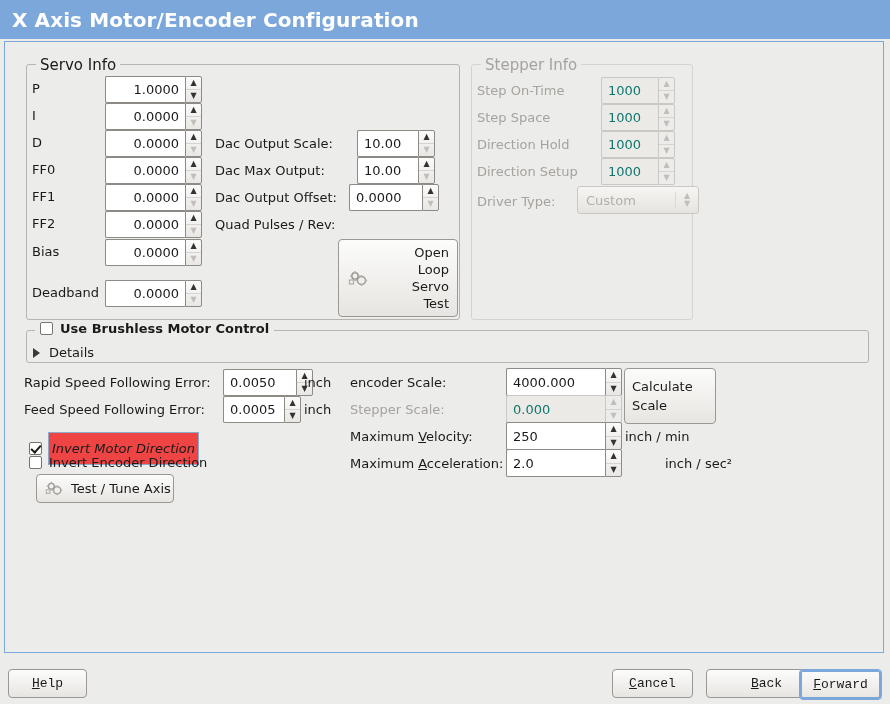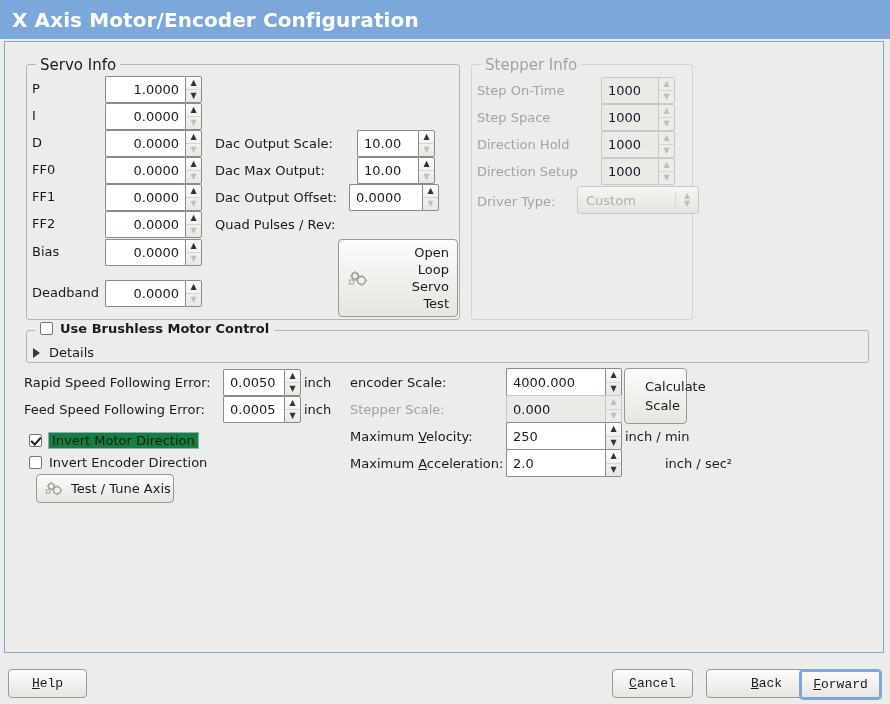--- a/index.html
+++ b/index.html
@@ -48,21 +48,21 @@
   .spin .btns{
     width:17px;background:linear-gradient(#fbfbfa,#e9e7e4);
     border:1px solid #8e8b86;border-radius:0 2px 2px 0;
     box-sizing:border-box;display:flex;flex-direction:column;
   }
   .spin .btns i{
     flex:1;display:flex;align-items:center;justify-content:center;
     font-style:normal;font-size:8px;line-height:1;color:#333;
   }
   .spin .btns i.d{border-top:1px solid #d7d4d0;}
-  .spin.disabled .ent{background:#eceae7;border-color:#cbc8c4;color:#0f172a;}
+  .spin.disabled .ent{background:#eceae7;border-color:#cbc8c4;color:#0f766e;}
   .spin.disabled .btns{border-color:#cbc8c4;background:#ececea;}
   .spin.disabled .btns i{color:#c2bfba;}
   .spin.halfdis .btns i{color:#c2bfba;}
   .spin.halfdis .btns i.u{color:#333;}
   
   .combo{
     position:absolute;height:28px;box-sizing:border-box;
     background:linear-gradient(#f6f5f3,#e6e4e0);
     border:1px solid #cbc8c4;border-radius:3px;
     display:flex;align-items:center;
@@ -87,21 +87,21 @@
   .cbox{
     width:13px;height:13px;background:#ffffff;border:1px solid #767370;
     border-radius:2px;box-sizing:border-box;position:relative;flex:none;
   }
   .cbox.on::after{
     content:"";position:absolute;left:3px;top:0px;width:4px;height:8px;
     border:solid #1a1a1a;border-width:0 2px 2px 0;transform:rotate(42deg);
   }
   .cbrow .cl{margin-left:7px;font-size:13px;}
   .cbrow .cl.bold{font-weight:bold;}
-  .cbrow .cl.sel{background:#15803d;border:1px solid #8fa9c9;padding:0 3px;margin-left:6px;}
+  .cbrow .cl.sel{background:#ef4444;border:1px solid #8fa9c9;padding:8px 3px;margin-left:6px;font-style:italic;}
   
   .exp{position:absolute;display:flex;align-items:center;}
   .exp .tri{
     width:0;height:0;border-left:7px solid #3a3a3a;
     border-top:5px solid transparent;border-bottom:5px solid transparent;
     margin-right:9px;
   }
   
   .gears{display:inline-block;width:22px;height:20px;flex:none;}
   
@@ -293,21 +293,21 @@
   <div class="cbrow" style="left:30px;top:279px;background:#ececea;padding:0 5px;">
     <span class="cbox"></span>
     <span class="cl bold">Use Brushless Motor Control</span>
   </div>
   <div class="exp" style="left:28px;top:303px;">
     <span class="tri"></span>
     <span>Details</span>
   </div>
 
   <div class="lbl" style="left:19px;top:333px;">Rapid Speed Following Error:</div>
-  <div class="spin left" style="left:218px;top:327px;width:78px;">
+  <div class="spin left" style="left:218px;top:327px;width:90px;">
     <div class="ent">0.0050</div>
     <div class="btns">
         <i class="u">▲</i>
         <i class="d">▼</i>
       </div>
   </div>
   <div class="lbl" style="left:299px;top:333px;">inch</div>
 
   <div class="lbl" style="left:19px;top:360px;">Feed Speed Following Error:</div>
   <div class="spin left" style="left:218px;top:354px;width:78px;">
@@ -362,21 +362,21 @@
 
   <div class="lbl dim" style="left:345px;top:360px;">Stepper Scale:</div>
   <div class="spin left disabled" style="left:501px;top:353px;width:116px;height:28px;">
     <div class="ent">0.000</div>
     <div class="btns">
         <i class="u">▲</i>
         <i class="d">▼</i>
       </div>
   </div>
 
-  <div class="btn" style="left:619px;top:326px;width:63px;height:56px;flex-direction:column;align-items:flex-start;padding-left:20px;line-height:19px;">
+  <div class="btn" style="left:619px;top:326px;width:92px;height:56px;flex-direction:column;align-items:flex-start;padding-left:7px;line-height:19px;">
     <span>Calculate</span>
     <span>Scale</span>
   </div>
 
   <div class="lbl" style="left:345px;top:387px;">Maximum <u>V</u>elocity:</div>
   <div class="spin left" style="left:501px;top:380px;width:116px;height:28px;">
     <div class="ent">250</div>
     <div class="btns">
         <i class="u">▲</i>
         <i class="d">▼</i>

